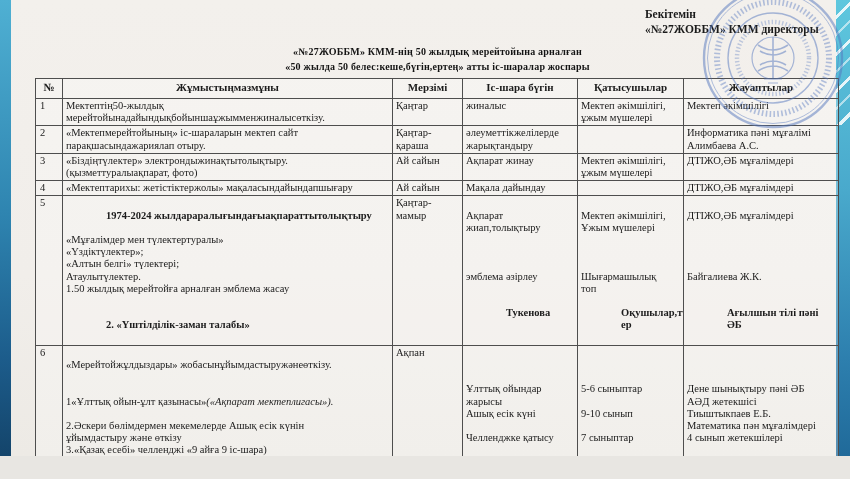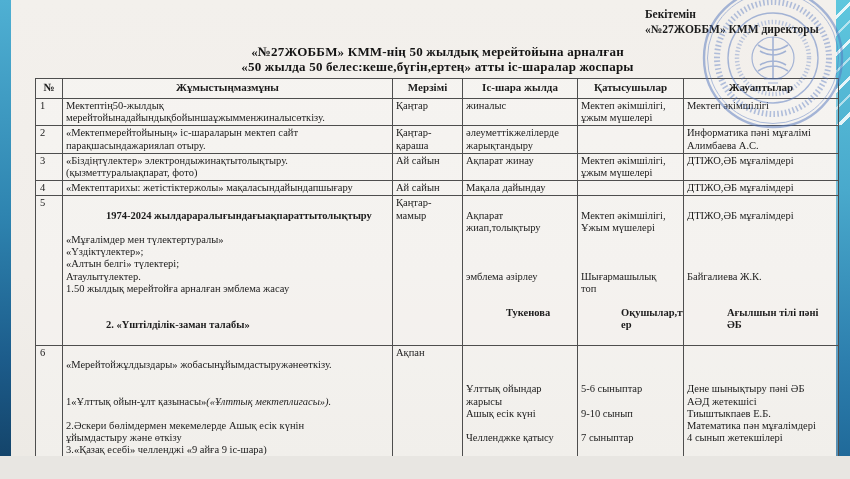--- a/index.html
+++ b/index.html
@@ -35,21 +35,21 @@
   .sig-wrap { display:inline-block; position:relative; width:70px; height:14px;
     border-bottom:1.2px solid #2f3b55; vertical-align:baseline; margin-left:2px; }
   .sig-wrap svg { position:absolute; left:4px; top:-8px; }
 
   
   .stamp { position:absolute; left:700px; top:-15px; z-index:4; opacity:.5; pointer-events:none; }
 
   
   .title {
     position:absolute; left:35px; top:44px; width:805px; z-index:2;
-    text-align:center; font-weight:bold; font-size:13px; line-height:15px; color:#141414;
+    text-align:center; font-weight:bold; font-size:10px; line-height:15px; color:#141414;
     letter-spacing:.2px;
   }
 
   
   table.plan {
     position:absolute; left:35px; top:78px; z-index:2;
     width:803px; border-collapse:collapse; table-layout:fixed;
     background:rgba(255,255,255,.25);
   }
   .plan th, .plan td {
@@ -102,21 +102,21 @@
         <col style="width:70px">
       <col style="width:115px">
         <col style="width:106px">
         <col style="width:155px">
     </colgroup>
     <tbody>
         <tr style="height:20px">
       <th>№</th>
       <th>Жұмыстыңмазмұны</th>
       <th>Мерзімі</th>
-      <th>Іс-шара жылда</th>
+      <th>Іс-шара бүгін</th>
       <th>Қатысушылар</th>
       <th>Жауаптылар</th>
     </tr>
 
     <tr style="height:27px">
       <td class="num">1</td>
       <td>Мектептің50-жылдық
 мерейтойынадайындықбойыншаұжымменжиналысөткізу.</td>
       <td>Қаңтар</td>
       <td>жиналыс</td>
@@ -203,21 +203,21 @@
 &nbsp;</div>
         <div class="b">Ағылшын тілі пәні ӘБ</div>
       </td>
     </tr>
 
     <tr style="height:160px">
       <td class="num">6</td>
       <td>
         <div>«Мерейтойжұлдыздары» жобасынұйымдастыружәнеөткізу.
 &nbsp;</div>
-        <div><span>1«Ұлттық ойын-ұлт қазынасы»</span><span class="i">(«Ұлттық мектеплигасы»).</span></div>
+        <div><span>1«Ұлттық ойын-ұлт қазынасы»</span><span class="i">(«Ақпарат мектеплигасы»).</span></div>
         <div>2.Әскери бөлімдермен мекемелерде Ашық есік күнін
 ұйымдастыру және өткізу
 3.«Қазақ есебі» челленджі «9 айға 9 іс-шара)
 &nbsp;
 4.«Қалдықтарды табысқа айналдырайық» («Еңбегі адал
 жас өрен»жобасы)
 5.«Қыз намысы–ұлт намысы»
 («Ата-аналар
 мектебі»жобасы)</div>
         

